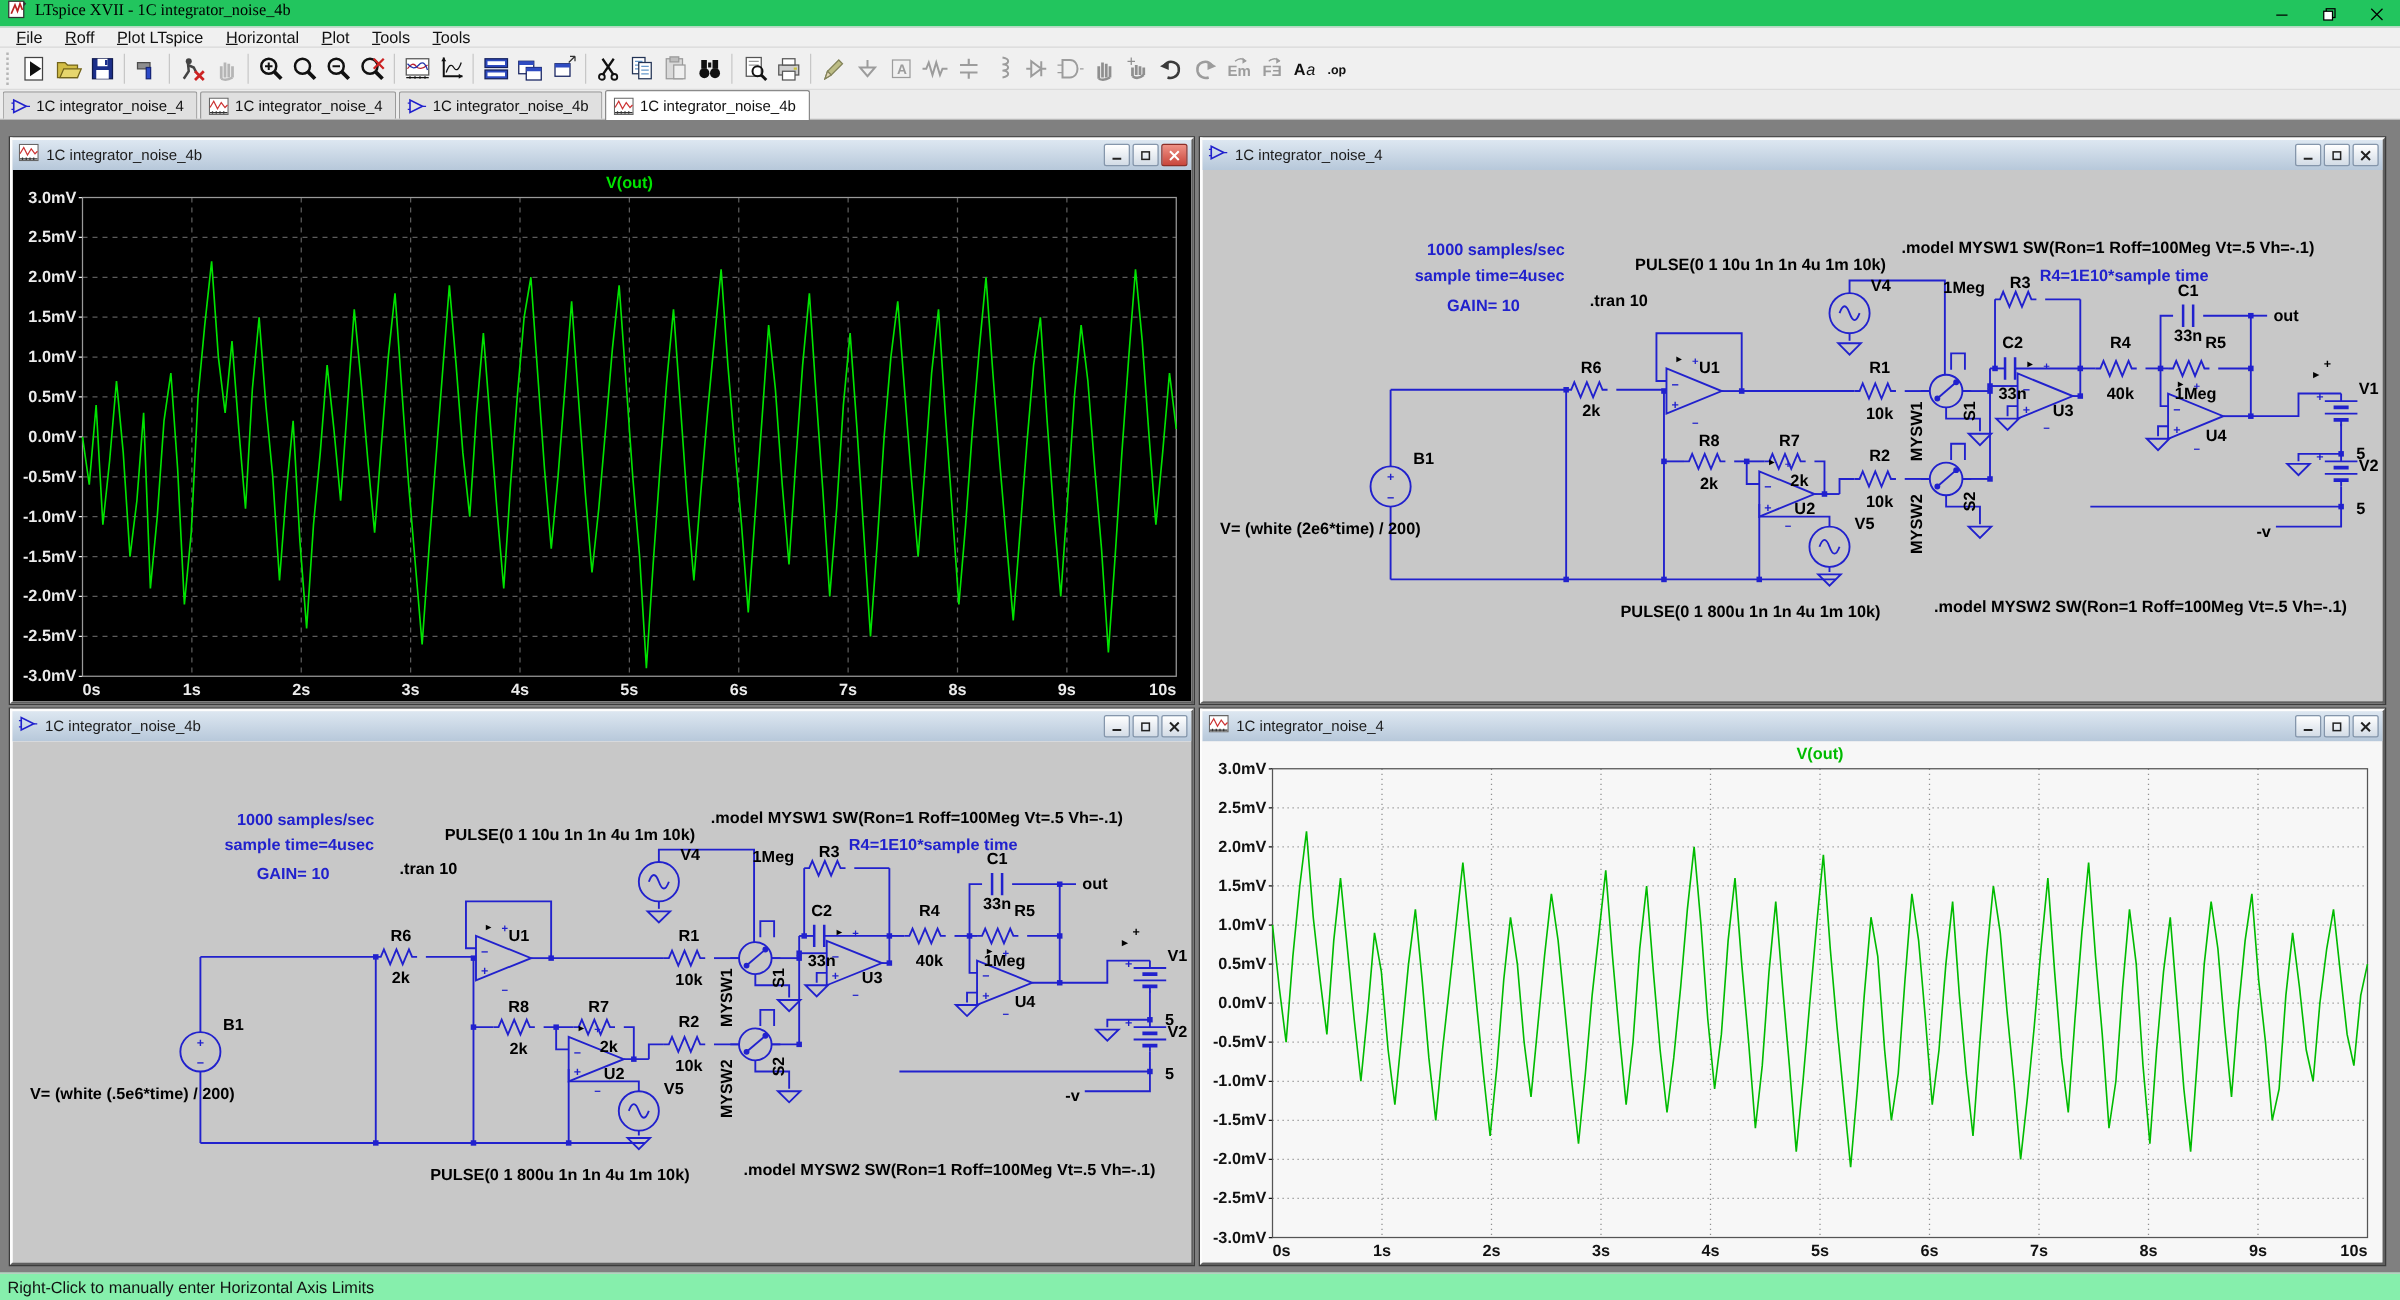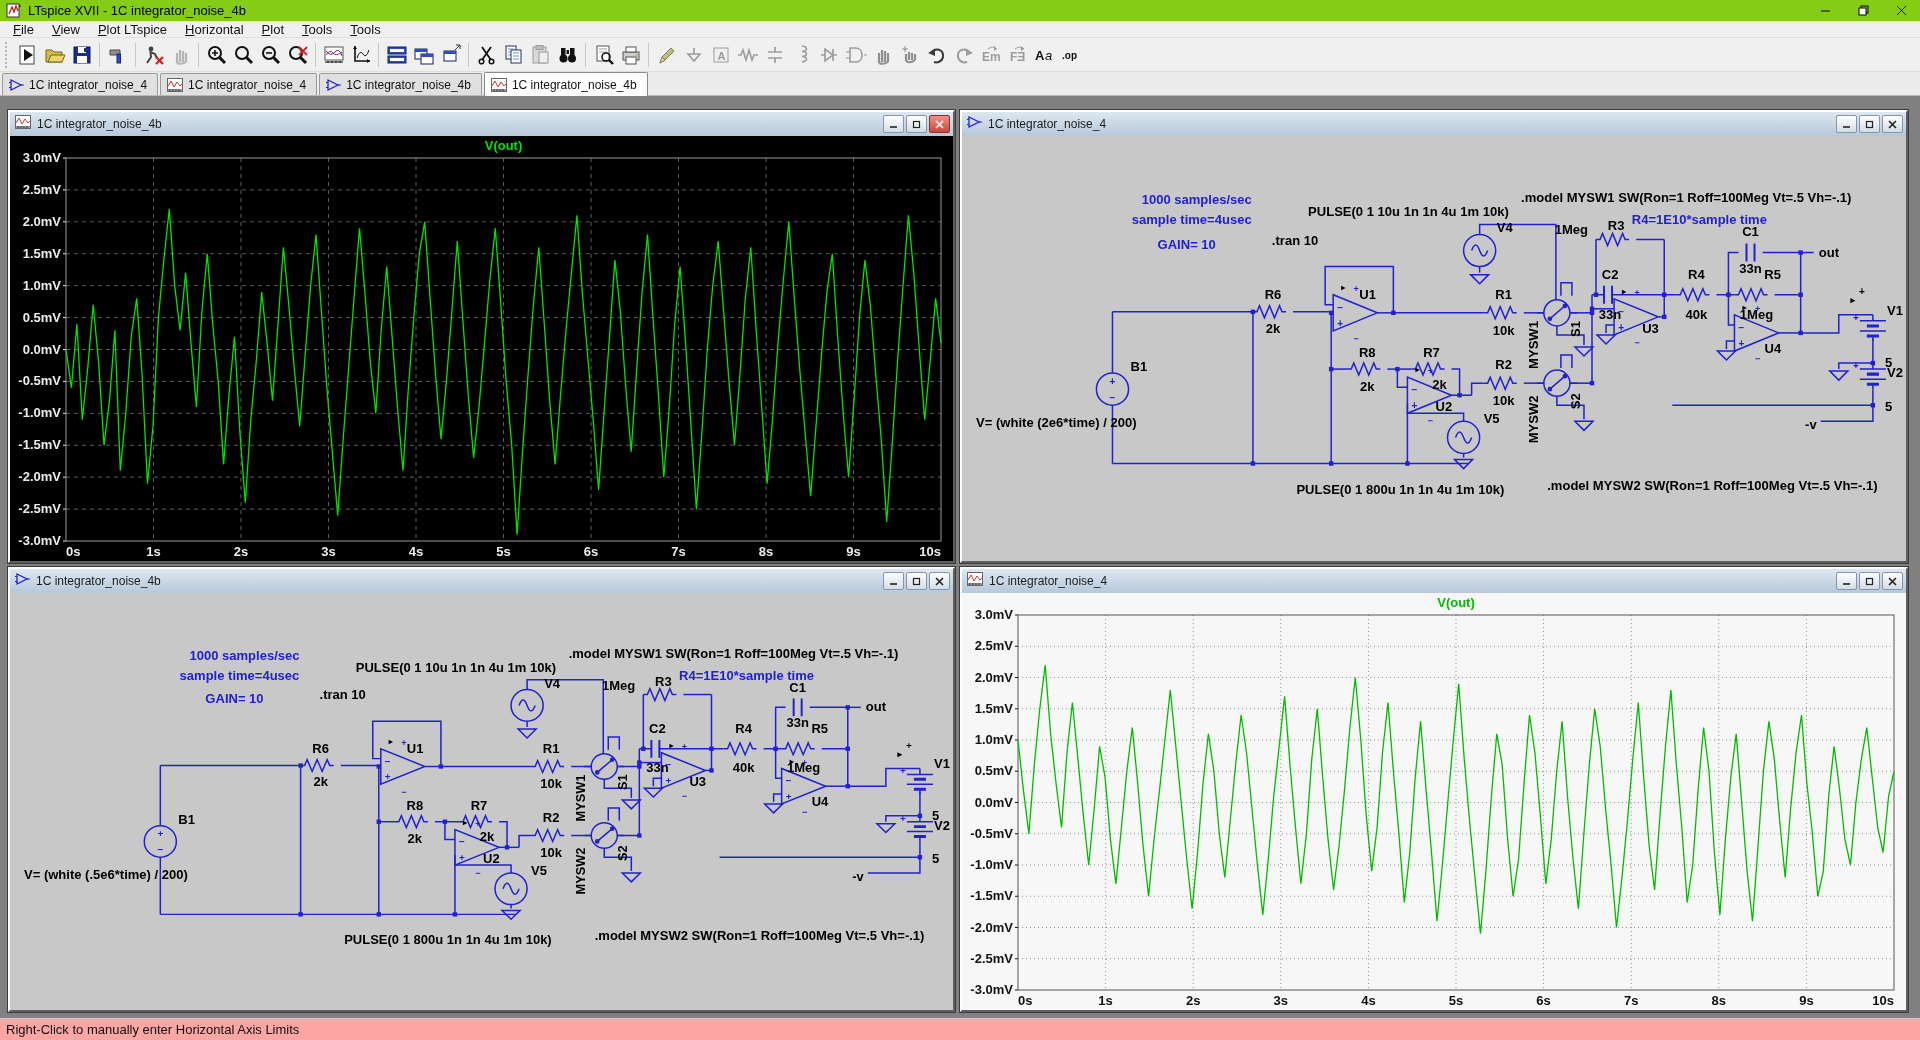--- a/index.html
+++ b/index.html
@@ -1,22 +1,22 @@
 <!DOCTYPE html>
 <html><head>
 <meta charset="utf-8">
 <style>
   * { margin:0; padding:0; box-sizing:border-box; }
   html,body { width:1920px; height:1040px; overflow:hidden; background:#808080;
               font-family:"Liberation Sans", sans-serif; }
   .app { position:relative; width:1920px; height:1040px; }
 
   
-  .titlebar { height:22px; background:#84cc16; display:flex; align-items:center; padding-left:6px;
-              border-bottom:1px solid #e4e4e4; }
+  .titlebar { height:22px; background:#22c55e; display:flex; padding-left:6px;
+              border-bottom:1px solid #e4e4e4;font-family:Liberation Serif, serif; }
   .app-icon { width:16px; height:16px; margin-right:6px; flex:0 0 auto; }
   .title-text { font-size:13px; color:#000; }
   .win-controls { margin-left:auto; display:flex; height:22px; }
   .winbtn { width:38px; height:22px; display:flex; align-items:center; justify-content:center; }
   .winbtn svg { display:block; }
 
   .menubar { height:16px; background:#f0f0f0; display:flex; align-items:center; padding-left:4px;
              border-bottom:1px solid #e0e0e0; }
   .menu-item { display:inline-block; padding:2px 9px; font-size:13px; color:#111; }
   .menu-item::first-letter { text-decoration:underline; }
@@ -44,21 +44,21 @@
                     padding:0 3px 0 5px; }
   .child-title { font-size:12px; color:#1c1c1c; margin-left:6px; }
   .child-btns { margin-left:auto; display:flex; gap:2px; }
   .cbtn { width:21px; height:18px; border:1px solid #8596ab; background:linear-gradient(#ffffff,#d3dce6);
           display:flex; align-items:center; justify-content:center; border-radius:2px; }
   .cbtn.close-active { background:linear-gradient(#ef9286,#c9463c); border-color:#8c2f28; }
   .child-body { position:absolute; top:24px; left:0; right:0; bottom:0; overflow:hidden; }
   .child-body svg { display:block; }
 
   
-  .statusbar { position:absolute; bottom:0; left:0; width:1920px; height:22px; background:#fca5a5;
+  .statusbar { position:absolute; bottom:0; left:0; width:1920px; height:22px; background:#86efac;
                border-top:1px solid #c8c8c8; display:flex; align-items:center; padding-left:6px;
                font-size:13px; color:#111; }
 
   svg text { font-family:"Liberation Sans", sans-serif; }
 </style>
 </head>
 <body>
 
 <div class="app">
 
@@ -86,21 +86,21 @@
       <div class="winbtn close">
           <svg width="11" height="11" viewBox="0 0 11 11">
             <path d="M1 1 L10 10 M10 1 L1 10" stroke="#000"></path>
           </svg>
         </div>
     </div>
   </div>
 
   <div class="menubar" id="menubar">
       <span class="menu-item">File</span>
-      <span class="menu-item">View</span>
+      <span class="menu-item">Roff</span>
       <span class="menu-item">Plot LTspice</span>
       <span class="menu-item">Horizontal</span>
       <span class="menu-item">Plot</span>
       <span class="menu-item">Tools</span>
       <span class="menu-item">Tools</span>
     </div>
 
   <div class="toolbar" id="toolbar">
       <div class="tgrip"></div>
       <div class="tbtn">

